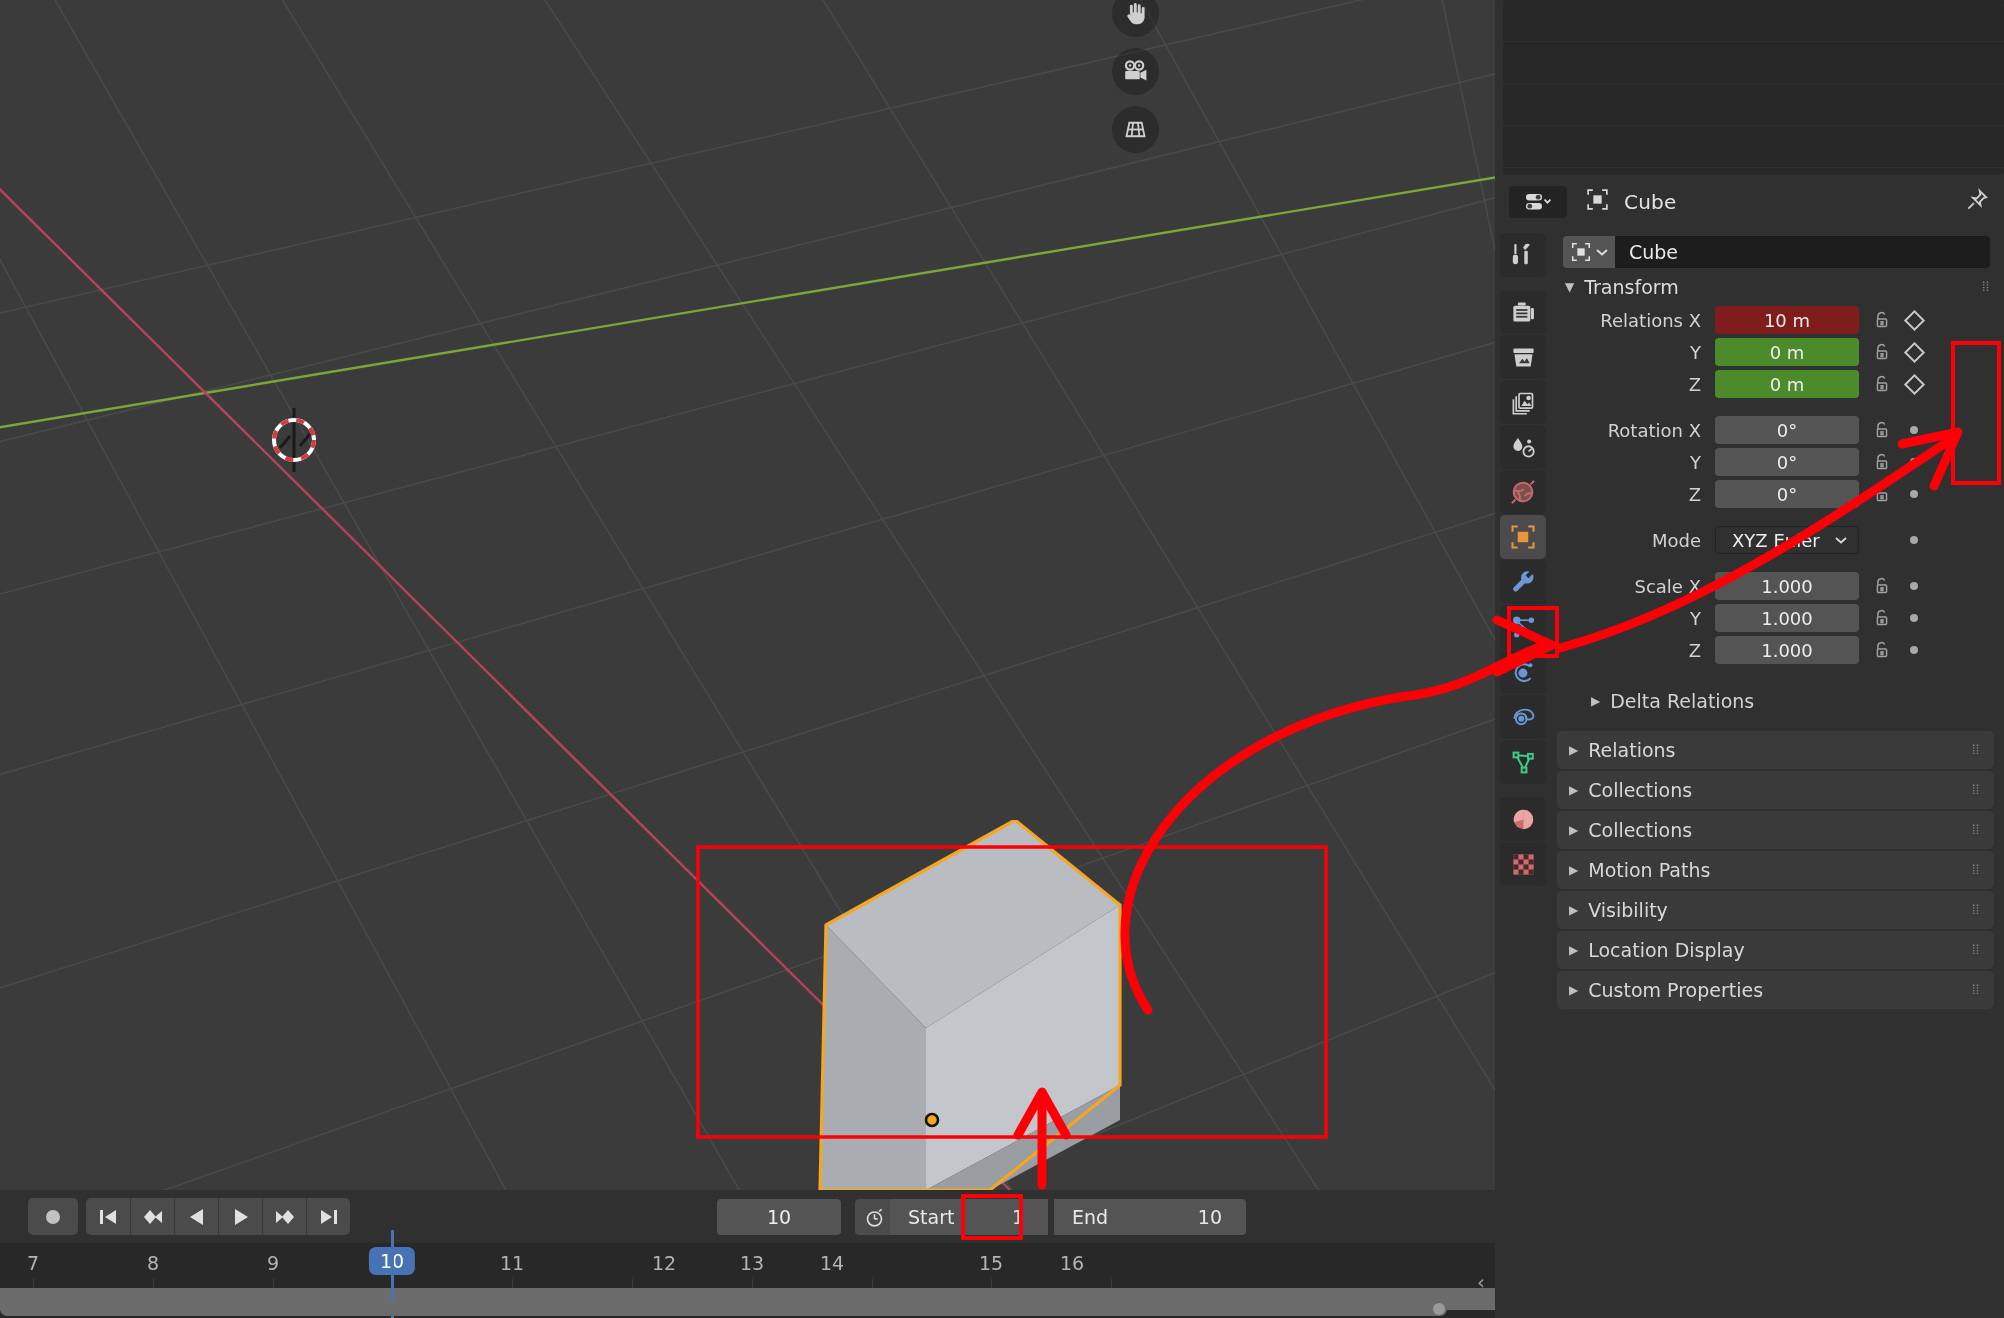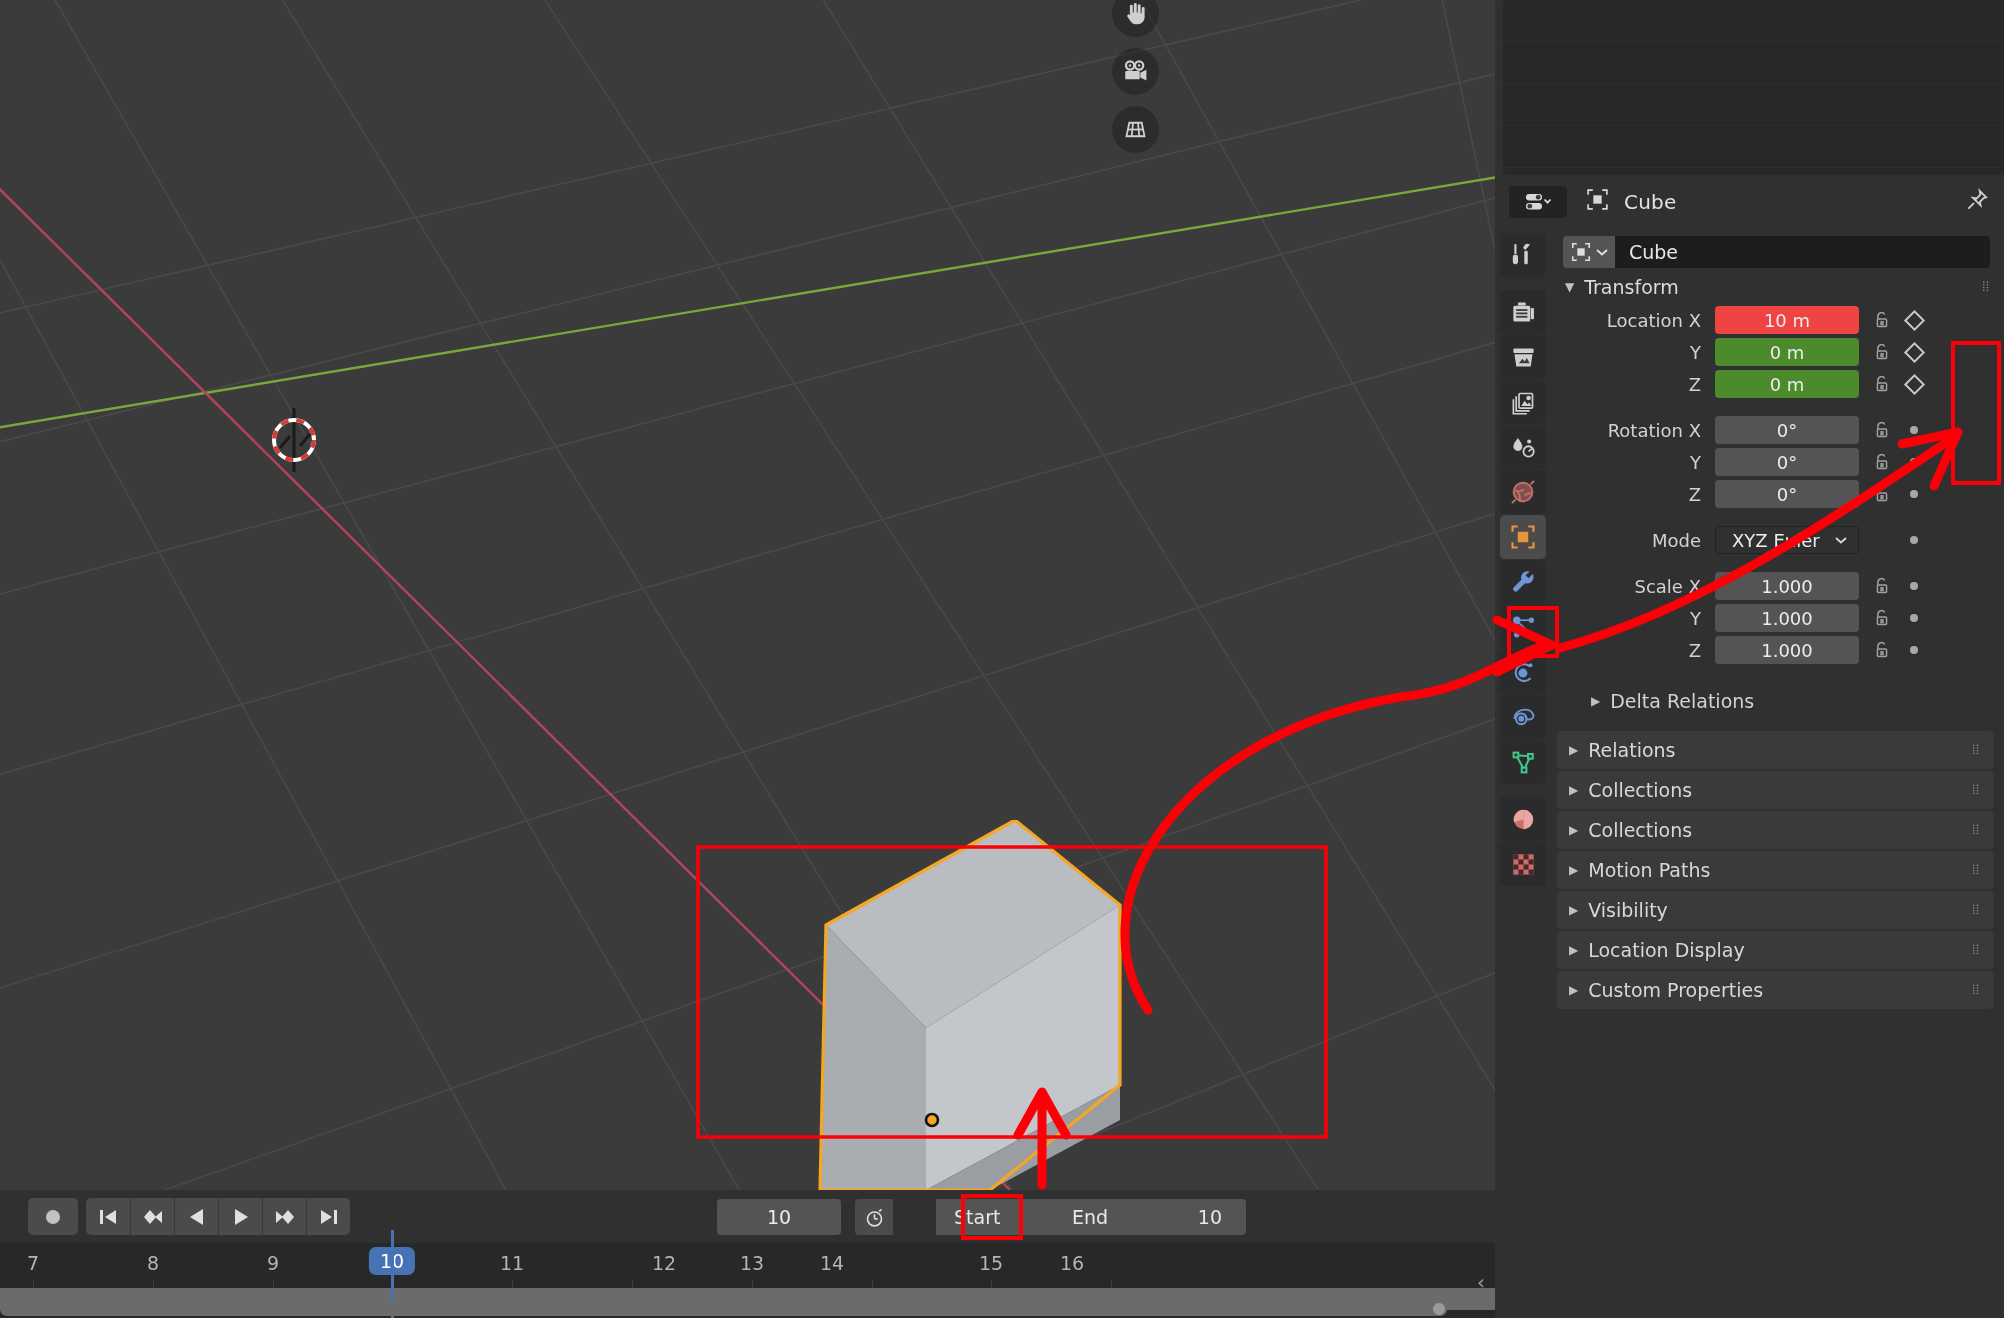--- a/index.html
+++ b/index.html
@@ -99,21 +99,21 @@
   }
   .prop-label {
     width: 164px; text-align: right; color: #d2d2d2; font-size: 18px;
     padding-right: 14px; white-space: nowrap;
   }
   .prop-value {
     width: 144px; height: 28px; border-radius: 4px; background: #545454;
     color: #ededed; font-size: 18px; display: flex; align-items: center;
     justify-content: center;
   }
-  .prop-value.anim-mod { background: #ef4444; }
+  .prop-value.anim-mod { background: #7f1d1d; }
   .prop-value.anim-key { background: #4b8b2b; }
   .prop-value.dropdown {
     background: #303030; border: 1px solid #232323; justify-content: space-between;
     padding: 0 10px 0 16px;
   }
   .lock { width: 30px; display: flex; justify-content: center; margin-left: 8px; }
   .decorator { width: 34px; display: flex; align-items: center; justify-content: center; }
   .dot { width: 8px; height: 8px; border-radius: 50%; background: #a8a8a8; }
   .diamond {
     width: 15px; height: 15px; border: 2px solid #c9c9c9; transform: rotate(45deg);
@@ -159,21 +159,21 @@
   }
   #clock-btn {
     position: absolute; left: 855px; top: 9px; width: 38px; height: 36px;
     background: #4b4b4b; border-radius: 4px 0 0 4px;
     display: flex; align-items: center; justify-content: center;
   }
   .range-field {
     position: absolute; top: 9px; height: 36px; background: #545454;
     display: flex; align-items: center; color: #e8e8e8; font-size: 19px;
   }
-  #start-field { left: 936px; width: 158px; justify-content: space-between; }
+  #start-field { left: 890px; width: 158px; justify-content: space-between; }
   #end-field   { left: 1054px; width: 192px; border-radius: 0 4px 4px 0; }
   .rf-label { margin-left: 18px; }
   .rf-val { margin-left: auto; margin-right: 24px; }
 
   #tl-ruler {
     position: relative; height: 45px; background: #282828;
   }
   .tick-label {
     position: absolute; top: 9px; transform: translateX(-50%);
     color: #b4b4b4; font-size: 19px;
@@ -468,21 +468,21 @@
         <div class="name-field">Cube</div>
       </div>
 
       <div class="panel-header">
         <span class="tri">▼</span>
         <span>Transform</span>
         <span class="grip">⦙⦙</span>
       </div>
 
       <div class="prop-row">
-        <span class="prop-label">Location X</span>
+        <span class="prop-label">Relations X</span>
         <span class="prop-value anim-mod">10 m</span>
         <span class="lock">
           <svg width="22" height="22" viewBox="0 0 24 24" fill="none" stroke="#a0a0a0" stroke-width="1.6">
             <path d="M7.5 11V7.6A4 4 0 0115 6"></path>
               <rect x="7" y="11" width="10" height="8" rx="1"></rect>
               <rect x="11" y="14" width="2" height="3"></rect>
           </svg>
         </span>
         <span class="decorator">
             <span class="diamond"></span>

